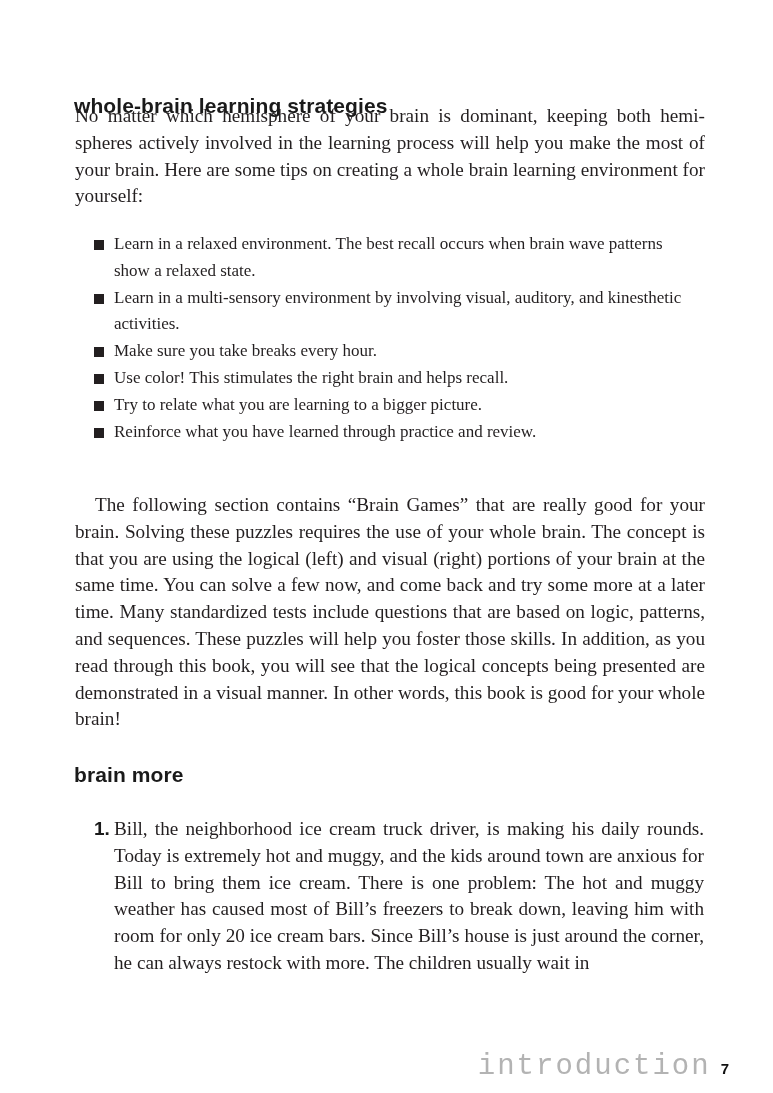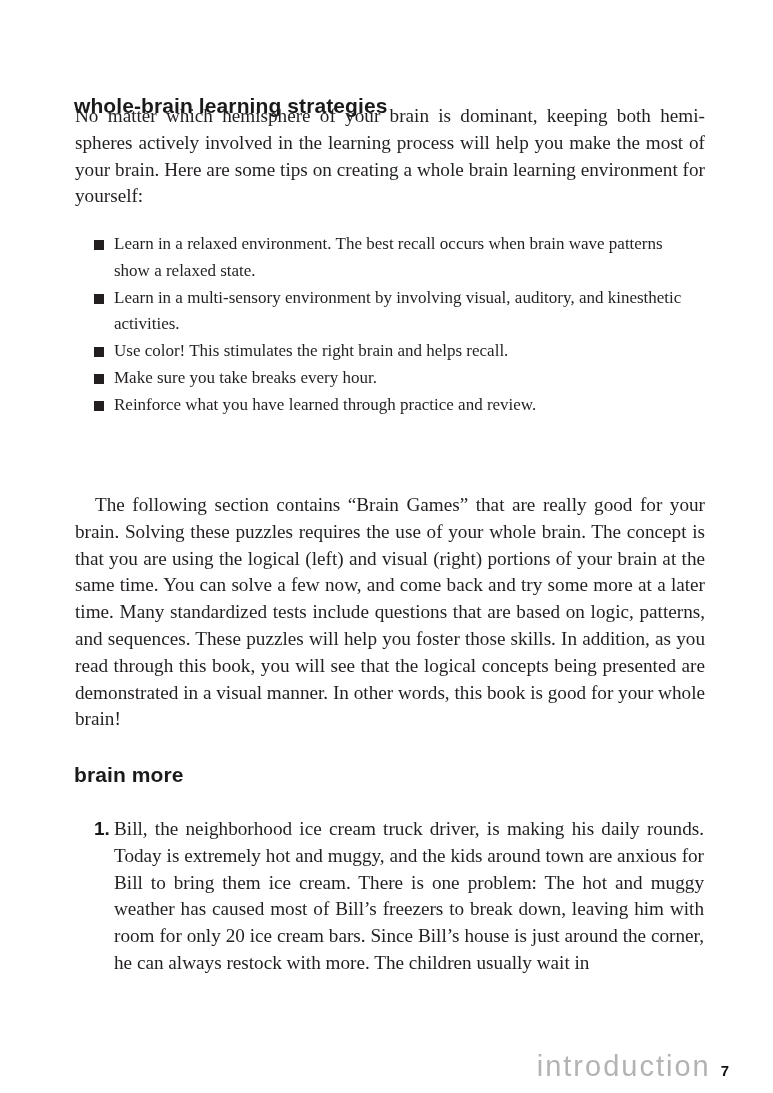--- a/index.html
+++ b/index.html
@@ -93,21 +93,21 @@
       color: #1a1a1a;
     }
 
     .footer {
       position: absolute;
       right: 44px;
       top: 1050px;
       white-space: nowrap;
     }
     .footer-section {
-      font-family: Liberation Sans, sans-serif;
+      font-family: Liberation Mono, monospace;
       font-size: 29px;
       letter-spacing: 2px;
       color: #b3b3b3;
       vertical-align: baseline;
     }
     .footer-page {
       font-family: "Liberation Sans", "DejaVu Sans", sans-serif;
       font-weight: bold;
       font-size: 15px;
       color: #111111;
@@ -118,23 +118,23 @@
 </head>
 <body>
 
 <h2 id="h1" class="heading">whole-brain learning strategies</h2>
 
 <p id="p1" class="para">No matter which hemisphere of your brain is dominant, keeping both hemi­spheres actively involved in the learning process will help you make the most of your brain. Here are some tips on creating a whole brain learning envi­ronment for yourself:</p>
 
 <ul class="bullets">
   <li><span class="bullet-mark"></span><span>Learn in a relaxed environment. The best recall occurs when brain wave patterns show a relaxed state.</span></li>
   <li><span class="bullet-mark"></span><span>Learn in a multi-sensory environment by involving visual, auditory, and kinesthetic activities.</span></li>
+  <li><span class="bullet-mark"></span><span>Make sure you take breaks every hour.</span></li>
   <li><span class="bullet-mark"></span><span>Use color! This stimulates the right brain and helps recall.</span></li>
-  <li><span class="bullet-mark"></span><span>Make sure you take breaks every hour.</span></li>
-  <li><span class="bullet-mark"></span></li>
+  <li><span class="bullet-mark"></span><span>Try to relate what you are learning to a bigger picture.</span></li>
   <li><span class="bullet-mark"></span><span>Reinforce what you have learned through practice and review.</span></li>
 </ul>
 
 <p id="p2" class="para">The following section contains “Brain Games” that are really good for your brain. Solving these puzzles requires the use of your whole brain. The concept is that you are using the logical (left) and visual (right) portions of your brain at the same time. You can solve a few now, and come back and try some more at a later time. Many standardized tests include questions that are based on logic, patterns, and sequences. These puzzles will help you foster those skills. In addition, as you read through this book, you will see that the logical concepts being presented are demonstrated in a visual manner. In other words, this book is good for your whole brain!</p>
 
 <h2 id="h2" class="heading">brain more</h2>
 
 <ol class="numbered">
   <li>
     <span class="num">1.</span>

